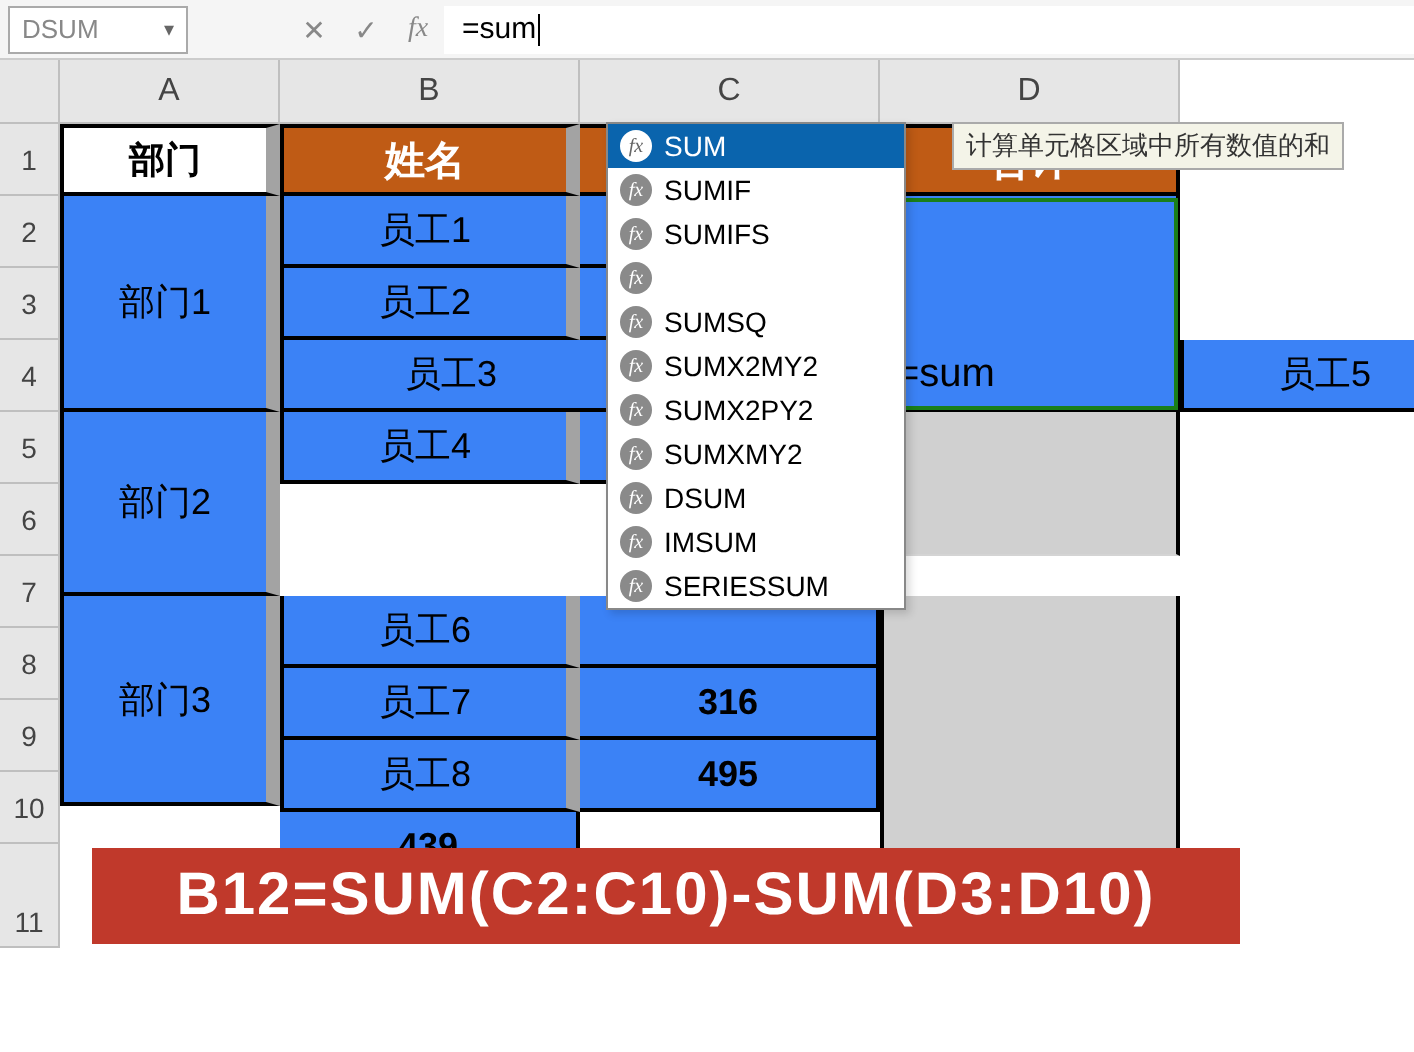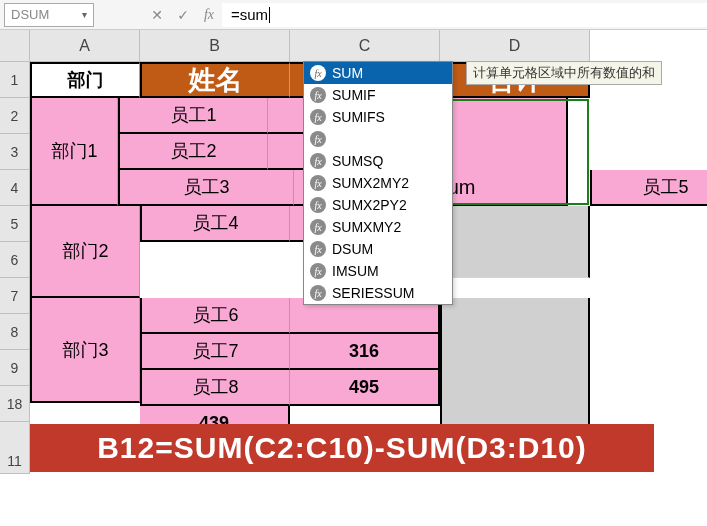--- a/index.html
+++ b/index.html
@@ -18,32 +18,32 @@
   
   .sheet-wrap { position: relative; display: flex; }
   .corner { width: 30px; height: 32px; background: #e6e6e6; border-right: 1px solid #bfbfbf; border-bottom: 1px solid #bfbfbf; }
   .col-headers { display: flex; }
   .col-h { height: 32px; background: #e6e6e6; border-right: 1px solid #bfbfbf; border-bottom: 1px solid #bfbfbf; display: flex; align-items: center; justify-content: center; font-size: 16px; color: #444; }
   .row-headers { display: flex; flex-direction: column; }
   .row-h { width: 30px; background: #e6e6e6; border-right: 1px solid #bfbfbf; border-bottom: 1px solid #bfbfbf; display: flex; align-items: center; justify-content: center; font-size: 14px; color: #444; }
 
   .grid { position: relative; }
   .row { display: flex; }
-  .cell { border-right: 1px solid #a3a3a3; border-bottom: 1px solid #d4d4d4; display: flex; align-items: center; justify-content: center; font-size: 18px; overflow: hidden; }
-  
-  
-  .hdr { background: #bf5b15; color: #fff; font-weight: bold; font-size: 27px; }
+  .cell { border-right: 7px solid #a3a3a3; border-bottom: 1px solid #d4d4d4; display: flex; align-items: center; justify-content: center; font-size: 18px; overflow: hidden; }
+  
+  
+  .hdr { background: #bf5b15; color: #fff; font-weight: bold; font-size: 20px; }
   .hdr-a { background: #fff; color: #000; font-weight: bold; }
   .b-b { border-bottom: 2px solid #000; }
   .b-r { border-right: 2px solid #000; }
   .b-l { border-left: 2px solid #000; }
   .b-t { border-top: 2px solid #000; }
 
   .gray-fill { background: #d0d0d0; }
-  .white { background: #f9a8d4; }
+  .white { background: #3b82f6; }
   
   .leftalign { justify-content: flex-start; padding-left: 6px; }
 
   
   .ac-dropdown { position: absolute; border: 1px solid #888; background: #fff; font-size: 14px; box-shadow: 2px 2px 4px rgba(0,0,0,0.15); z-index: 50; }
   .ac-item { display: flex; align-items: center; padding: 2px 10px 2px 6px; height: 22px; }
   .ac-item.selected { background: #0a64ad; color: #fff; }
   .ac-icon { width: 16px; height: 16px; border-radius: 50%; background: #8a8a8a; color: #fff; font-size: 10px; display: flex; align-items: center; justify-content: center; font-style: italic; margin-right: 6px; font-family: serif; }
   .ac-item.selected .ac-icon { background: #fff; color: #666; }
   .ac-tooltip { position: absolute; background: #f4f4e8; border: 1px solid #aaa; font-size: 13px; padding: 2px 6px; color: #333; z-index: 51; }
@@ -91,35 +91,35 @@
       <div class="row-headers">
         <div class="row-h" style="height:36px">1</div>
         <div class="row-h" style="height:36px">2</div>
         <div class="row-h" style="height:36px">3</div>
         <div class="row-h" style="height:36px">4</div>
         <div class="row-h" style="height:36px">5</div>
         <div class="row-h" style="height:36px">6</div>
         <div class="row-h" style="height:36px">7</div>
         <div class="row-h" style="height:36px">8</div>
         <div class="row-h" style="height:36px">9</div>
-        <div class="row-h" style="height:36px">18</div>
+        <div class="row-h" style="height:36px">10</div>
         <div class="row-h lastrow">11</div>
       </div>
 
       <div class="grid">
 
         <div class="row">
           <div class="cell hdr-a b-t b-l b-b" style="width:110px;height:36px">部门</div>
           <div class="cell hdr b-t b-l b-b" style="width:150px;height:36px">姓名</div>
           <div class="cell hdr b-t b-b b-r" style="width:150px;height:36px"></div>
           <div class="cell hdr b-t b-b b-l b-r" style="width:150px;height:36px">合计</div>
         </div>
 
         <div class="row">
-          <div class="cell white b-l" style="width:88px;height:108px;border-bottom:2px solid #000">部门1</div>
+          <div class="cell white b-l" style="width:110px;height:108px;border-bottom:2px solid #000">部门1</div>
           <div style="display:flex;flex-direction:column">
             <div class="row">
               <div class="cell white b-l b-b" style="width:150px;height:36px">员工1</div>
               <div class="cell white b-b b-r" style="width:150px;height:36px"></div>
               <div class="cell white b-l b-r" style="width:150px;height:108px;flex-direction:column"></div>
             </div>
             <div class="row" style="margin-top:-108px;margin-left:0;position:relative;top:36px">
               <div class="cell white b-l b-b" style="width:150px;height:36px">员工2</div>
               <div class="cell white b-b b-r" style="width:150px;height:36px"></div>
             </div>
@@ -165,21 +165,21 @@
               <div class="cell white b-b b-r" style="width:150px;height:36px;font-weight:bold">495</div>
             </div>
             <div class="row" style="position:relative;top:36px">
               <div class="cell white b-b b-r" style="width:150px;height:36px;font-weight:bold">439</div>
             </div>
           </div>
         </div>
 
         <div class="active-cell-border" style="left:411px; top:37px; width:148px; height:106px"></div>
 
-        <div class="bottom-formula" style="top:362px; left:0; width:624px">B12=SUM(C2:C10)-SUM(D3:D10)</div>
+        <div class="bottom-formula" style="top:362px; left:16px; width:574px">B12=SUM(C2:C10)-SUM(D3:D10)</div>
       </div>
     </div>
   </div>
 </div>
 
 <div class="ac-dropdown" style="left:303px; top:61px; width:150px">
   <div class="ac-item selected">
       <span class="ac-icon">fx</span>
       <span>SUM</span>
     </div>
@@ -216,13 +216,13 @@
     </div>
   <div class="ac-item">
       <span class="ac-icon">fx</span>
       <span>IMSUM</span>
     </div>
   <div class="ac-item">
       <span class="ac-icon">fx</span>
       <span>SERIESSUM</span>
     </div>
 </div>
-<div class="ac-tooltip" style="left:466px; top:61px">计算单元格区域中所有数值的和</div>
+<div class="ac-tooltip" style="left:476px; top:61px">计算单元格区域中所有数值的和</div>
 
 </body></html>

